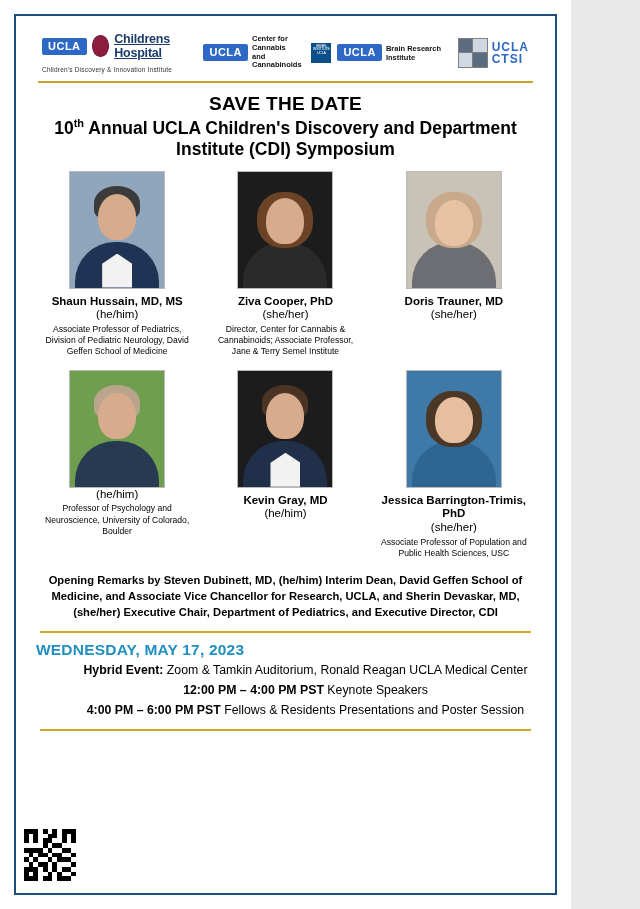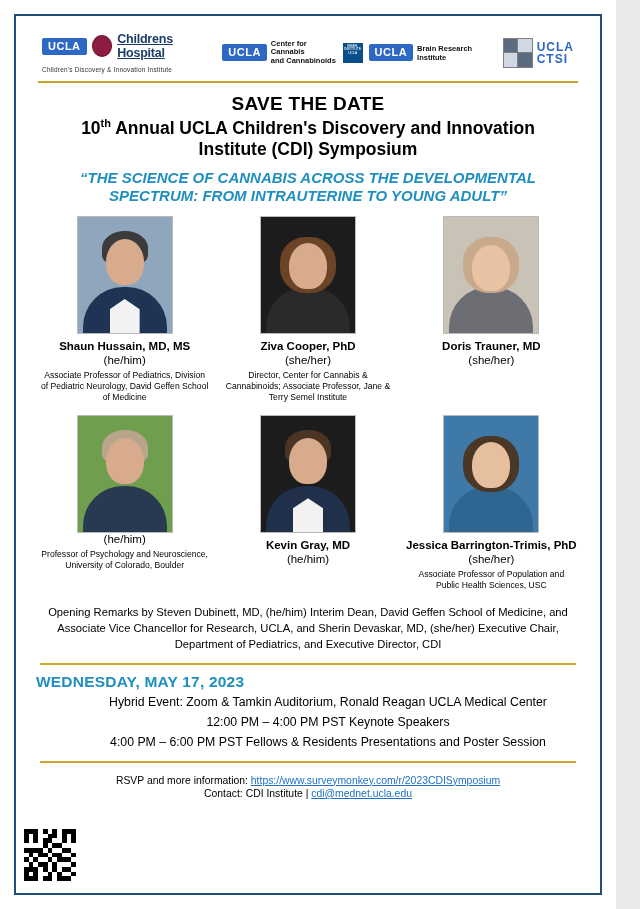--- a/index.html
+++ b/index.html
@@ -5,21 +5,21 @@
   * { box-sizing: border-box; }
   html, body {
     margin: 0; padding: 0;
     background: #e9e9e9;
   }
   body {
     font-family: "Liberation Sans", sans-serif;
   }
   .page {
     position: relative;
-    width: 616px;
+    width: 571px;
     height: 909px;
     background: #ffffff;
     overflow: hidden;
   }
   .border-frame {
     position: absolute;
     top: 14px; left: 14px; right: 14px; bottom: 14px;
     border: 2px solid #1f4e79;
     pointer-events: none;
   }
@@ -189,21 +189,21 @@
   .sp-pronoun { font-size: 11.5px; font-weight: normal; color: #000; line-height: 1.2; }
   .sp-role {
     font-size: 8.6px; color: #000; line-height: 1.3; margin-top: 2px;
     padding: 0 4px;
   }
 
   
   .remarks {
     margin-top: 14px;
     font-size: 11.2px;
-    font-weight: normal;
+    font-weight: bold;
     text-align: center;
     line-height: 1.42;
     padding: 0 6px;
   }
   .gold-rule { height: 2px; background: #d2a62c; margin: 10px 4px 8px 4px; }
 
   
   .ev-date {
     text-align: left;
     font-size: 15.5px;
@@ -211,21 +211,21 @@
     color: #1f8fbf;
     letter-spacing: .2px;
   }
   .ev-line {
     text-align: center;
     font-size: 12.3px;
     color: #000;
     margin-top: 4px;
     line-height: 1.3;
   }
-  .ev-line b { font-weight: normal; padding-left: 40px; }
+  .ev-line b { font-weight: bold; padding-left: 40px; }
 
   
   .footer {
     margin-top: 12px;
     text-align: center;
   }
   .rsvp {
     font-size: 10.4px;
     color: #000;
   }
@@ -297,28 +297,24 @@
         <span class="ctsi-letters" style="white-space:pre-line">UCLA
 CTSI</span>
       </div>
     </div>
 
     <div class="logo-rule"></div>
 
     <div class="save-date">SAVE THE DATE</div>
 
     <div class="symp-title">
-      <span>10</span><sup>th</sup><span> Annual UCLA Children's Discovery and Innovation</span><br>
+      <span>10</span><sup>th</sup><span> Annual UCLA Children's Discovery and Department</span><br>
       <span>Institute (CDI) Symposium</span>
     </div>
 
-    <div class="theme">
-      <span>“THE SCIENCE OF CANNABIS ACROSS THE DEVELOPMENTAL</span><br>
-      <span>SPECTRUM: FROM INTRAUTERINE TO YOUNG ADULT”</span>
-    </div>
 
     <div class="speakers">
 
       <div class="sp">
         <div class="portrait">
           <div class="bg" style="background:#8fa6bd"></div>
           <div class="body" style="background:#1f3354"></div>
           <div class="shirt"></div>
           <div class="hair" style="background:#3b3b3b"></div>
           <div class="head"></div>
@@ -400,28 +396,20 @@
         <b>12:00 PM – 4:00 PM PST</b><span> Keynote Speakers</span>
       </div>
       <div class="ev-line">
         <b>4:00 PM – 6:00 PM PST</b><span> Fellows &amp; Residents Presentations and Poster Session</span>
       </div>
     </div>
 
     <div class="gold-rule"></div>
 
 
-    <div class="footer">
-      <div class="rsvp">
-        <span>RSVP and more information: </span><a class="link" href="#">https://www.surveymonkey.com/r/2023CDISymposium</a>
-      </div>
-      <div class="contact">
-        <span>Contact: CDI Institute | </span><a class="link" href="#">cdi@mednet.ucla.edu</a>
-      </div>
-    </div>
 
   </div>
 
   <div class="qr">
     <i class="on"></i>
       <i class="on"></i>
       <i class="on"></i>
       <i></i>
       <i class="on"></i>
       <i></i>

